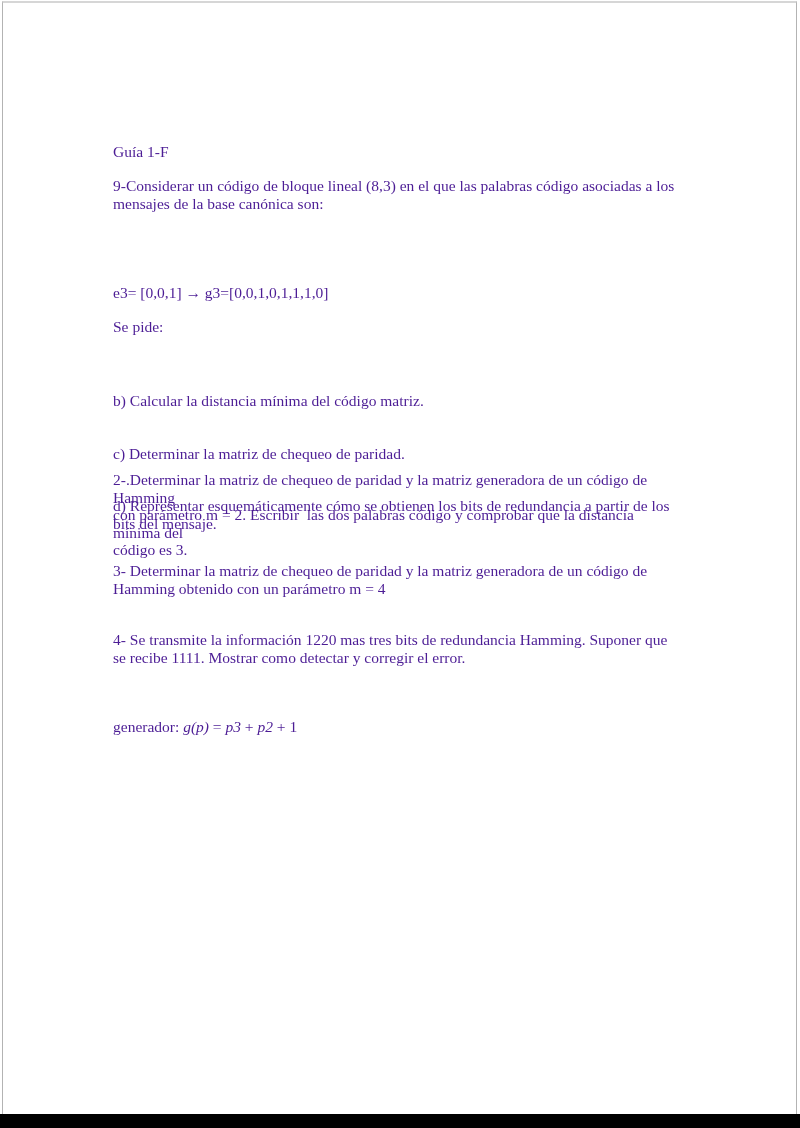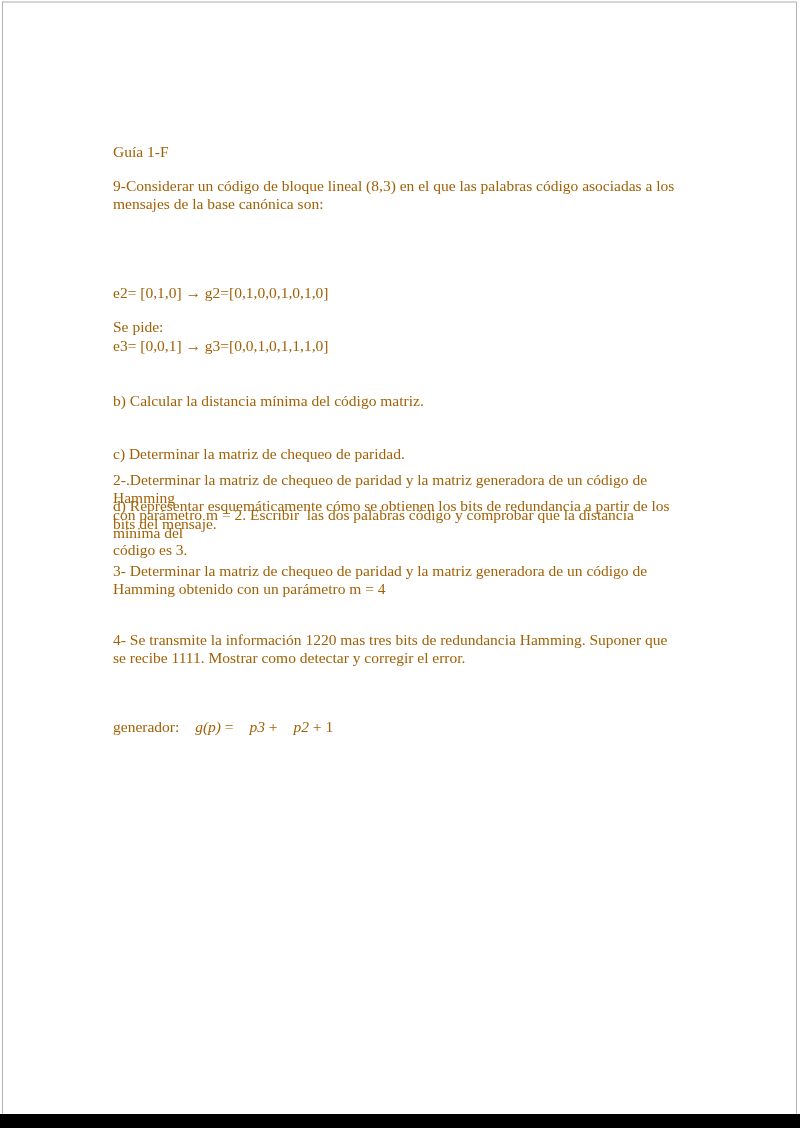--- a/index.html
+++ b/index.html
@@ -26,44 +26,43 @@
     border-right: 1px solid #b3b3b3;
     background: #ffffff;
   }
   .block {
     position: absolute;
     left: 113px;
     width: 585px;
     font-size: 15.5px;
     line-height: 17.5px;
     white-space: pre;
-    color: #a16207;
+    color: #4c1d95;
   }
-  .it { font-style: italic; margin-left: 12px; }
+  .it { font-style: italic; }
   .bottom-bar {
     position: absolute;
     left: 0;
     right: 0;
     top: 1114px;
     height: 14px;
     background: #000000;
   }
 </style>
 </head>
 <body>
 
 <div class="page-frame"></div>
 
 <div class="block" style="top:143px">Guía 1-F</div>
 
 <div class="block" style="top:177px">9-Considerar un código de bloque lineal (8,3) en el que las palabras código asociadas a los
 mensajes de la base canónica son:</div>
 
 <div class="block" style="top:249px">
-  <div>e2= [0,1,0] → g2=[0,1,0,0,1,0,1,0]</div>
   <div>e3= [0,0,1] → g3=[0,0,1,0,1,1,1,0]</div>
 </div>
 
 <div class="block" style="top:318px">Se pide:</div>
 
 <div class="block" style="top:357px">
   <div>b) Calcular la distancia mínima del código matriz.</div>
   <div>c) Determinar la matriz de chequeo de paridad.</div>
   <div>d) Representar esquemáticamente cómo se obtienen los bits de redundancia a partir de los
 bits del mensaje.</div>

